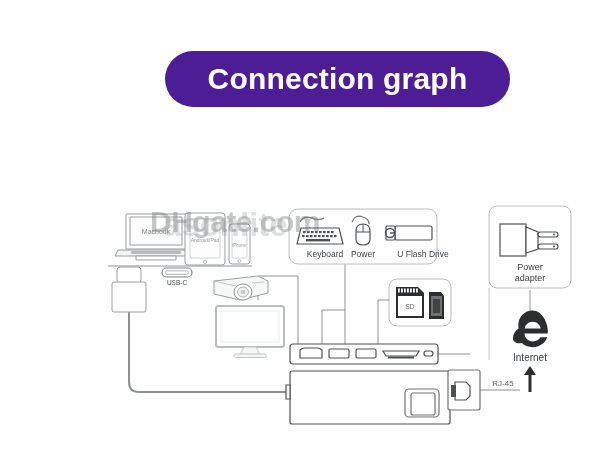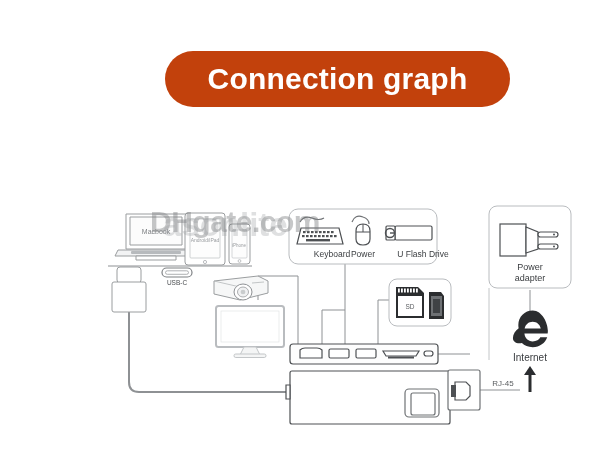--- a/index.html
+++ b/index.html
@@ -9,21 +9,21 @@
     font-family:"Liberation Sans", sans-serif;
     position:relative;
     overflow:hidden;
   }
   .stage{position:absolute;left:0;top:0;width:600px;height:465px;}
   .abs{position:absolute;}
 
   
   #title-banner{
     left:165px;top:51px;width:345px;height:56px;
-    background:#c2410c;
+    background:#4c1d95;
     border-radius:28px;
     display:flex;align-items:center;justify-content:center;
   }
   #title-text{
     color:#ffffff;
     font-size:30px;
     font-weight:bold;
     letter-spacing:0.2px;
     line-height:1;
     white-space:nowrap;
@@ -291,20 +291,20 @@
     </g>
 
     <g stroke="#c3c6c8" stroke-width="1" fill="none">
       <path d="M489 288 L489 360"></path>
       <path d="M437 264 L437 264"></path>
     </g>
   </svg>
 
   <div class="abs label-sm" style="left:157px;top:279px;width:40px;">USB-C</div>
 
-  <div class="abs label" style="left:288px;top:249px;width:56px;padding-left:16px;">Keyboard</div>
+  <div class="abs label" style="left:281px;top:249px;width:56px;padding-left:16px;">Keyboard</div>
   <div class="abs label" style="left:340px;top:249px;width:46px;">Power</div>
   <div class="abs label" style="left:392px;top:249px;width:62px;">U Flash Drive</div>
 
   <div class="abs" id="watermark">DHgate.com</div>
   <div class="abs" id="watermark-2">asonlite</div>
 
 </div>
 
 </body></html>

